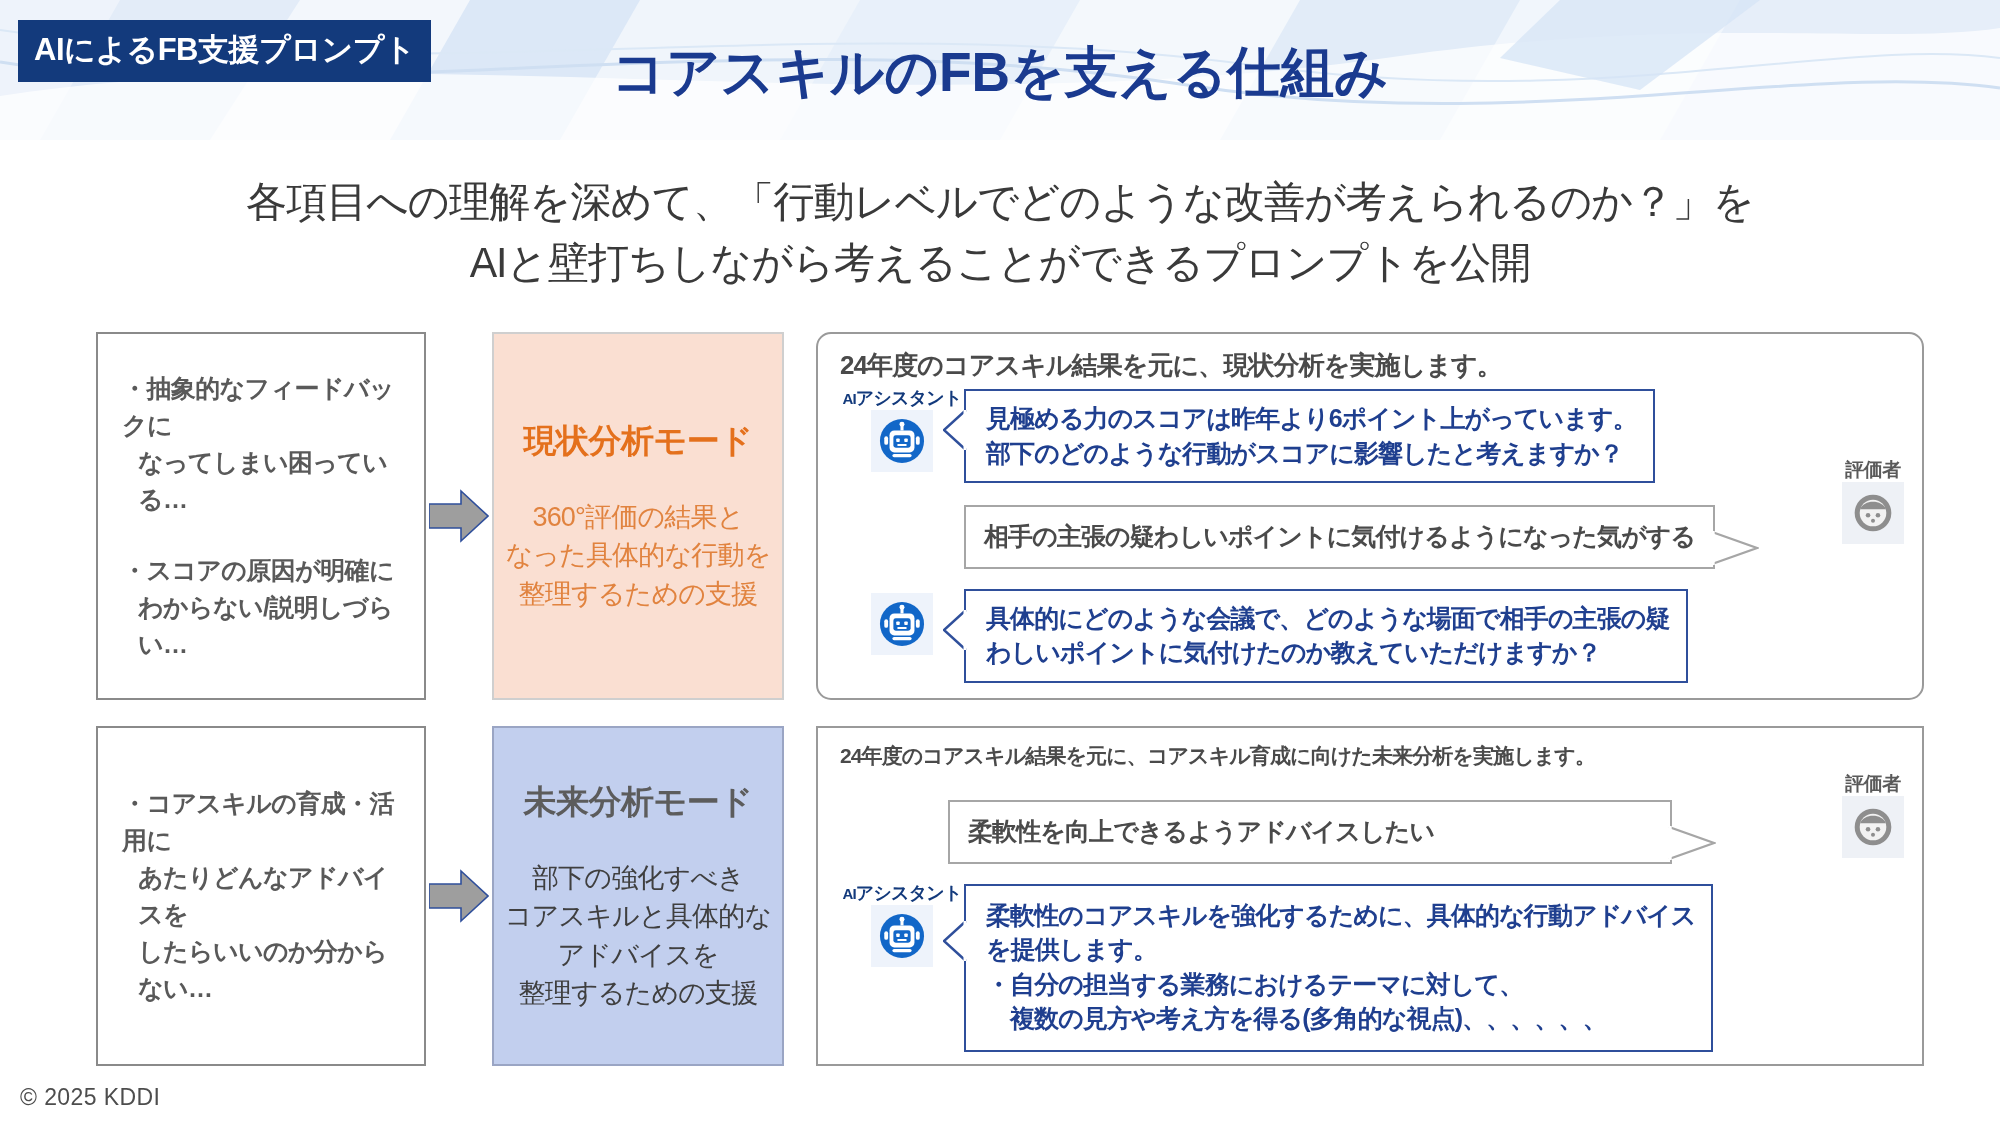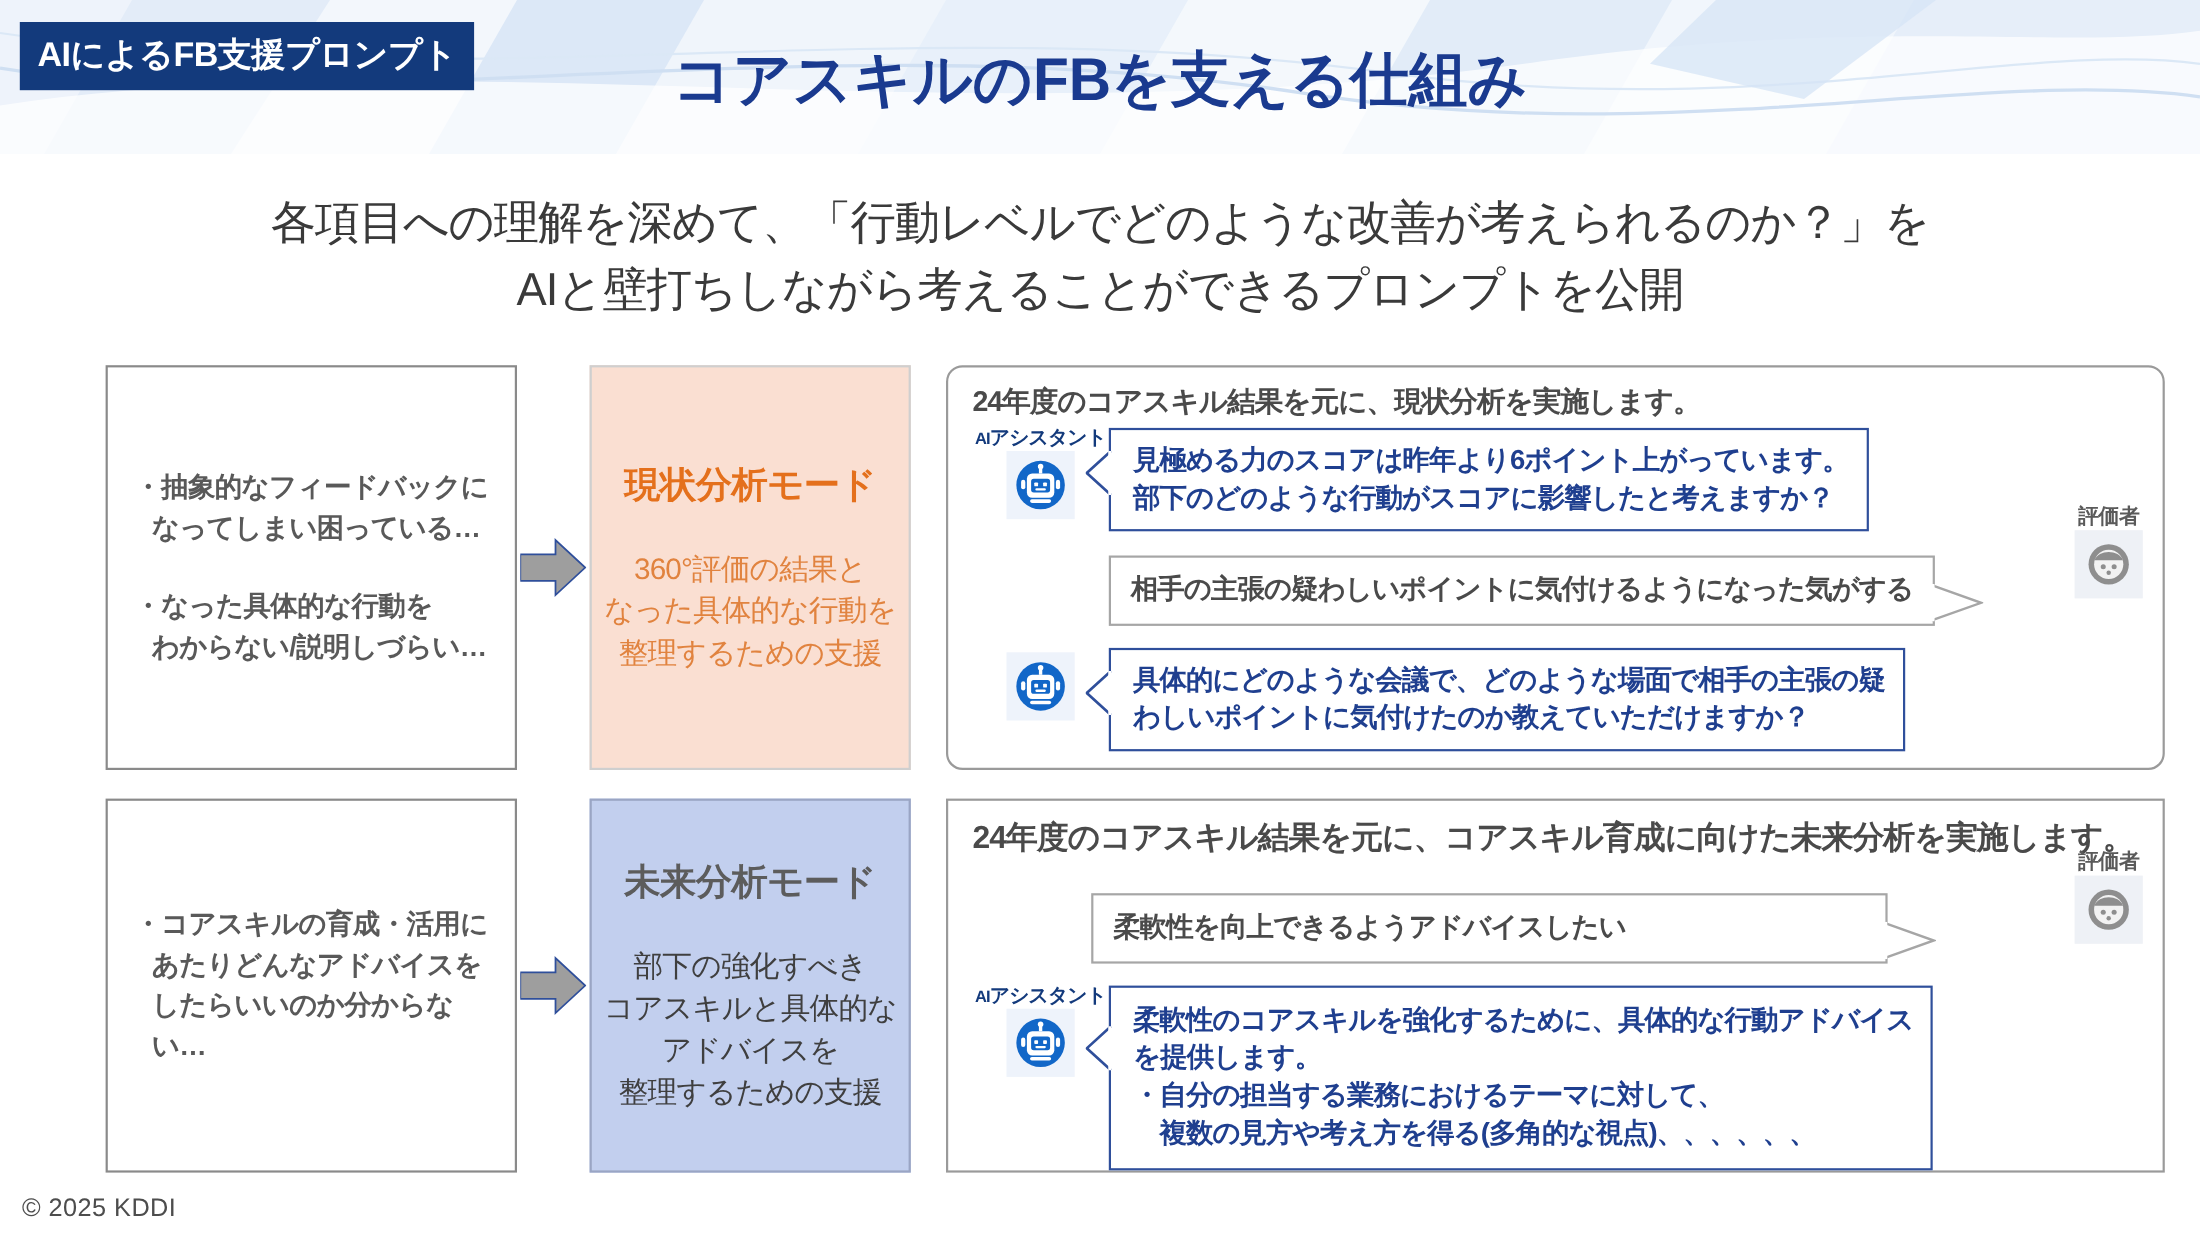--- a/index.html
+++ b/index.html
@@ -75,21 +75,21 @@
     left: 96px;
     display: flex;
     align-items: stretch;
     gap: 0;
   }
   .row-1 { top: 332px; height: 368px; }
   .row-2 { top: 726px; height: 340px; }
 
   
   .pain-box {
-    width: 374px;
+    width: 330px;
     border: 2px solid #8a8a8a;
     background: #ffffff;
     display: flex;
     align-items: center;
     padding: 0 24px;
     flex: none;
   }
   .pain-list {
     color: #595959;
     font-size: 25px;
@@ -305,21 +305,21 @@
 
 <div class="row row-1">
 
   <div class="pain-box">
     <div class="pain-list">
       <div class="pain-item">
         <div>・抽象的なフィードバックに</div>
         <div class="l2">なってしまい困っている…</div>
       </div>
       <div class="pain-item">
-        <div>・なった具体的な行動を</div>
+        <div>・スコアの原因が明確に</div>
         <div class="l2">わからない/説明しづらい…</div>
       </div>
     </div>
   </div>
 
   <div class="arrow-wrap">
     <svg class="arrow" viewBox="0 0 60 54">
       <polygon points="0,15 32,15 32,2 59,27 32,52 32,39 0,39" fill="#9e9e9e" stroke="#2f4f9b" stroke-width="1.6"></polygon>
     </svg>
   </div>
@@ -446,21 +446,21 @@
       <div>部下の強化すべき</div>
       <div>コアスキルと具体的な</div>
       <div>アドバイスを</div>
       <div>整理するための支援</div>
     </div>
   </div>
 
   <div class="gap"></div>
 
   <div class="chat-panel p2">
-    <div class="panel-heading" style="font-size:29px;">24年度のコアスキル結果を元に、コアスキル育成に向けた未来分析を実施します。</div>
+    <div class="panel-heading" style="font-size:21px;">24年度のコアスキル結果を元に、コアスキル育成に向けた未来分析を実施します。</div>
 
     <div class="msg-row" style="margin-top:30px; margin-left:108px;">
       <div class="bubble gray" style="padding:12px 18px 13px 18px; width:724px;">
         <svg class="tail-right" viewBox="0 0 48 34">
           <polyline points="1,1 46,17 1,33" fill="#ffffff" stroke="#a6a6a6" stroke-width="2.2"></polyline>
           <line x1="2" y1="0" x2="2" y2="34" stroke="#ffffff" stroke-width="3.4"></line>
         </svg>
         <div class="nowrap">柔軟性を向上できるようアドバイスしたい</div>
       </div>
     </div>

